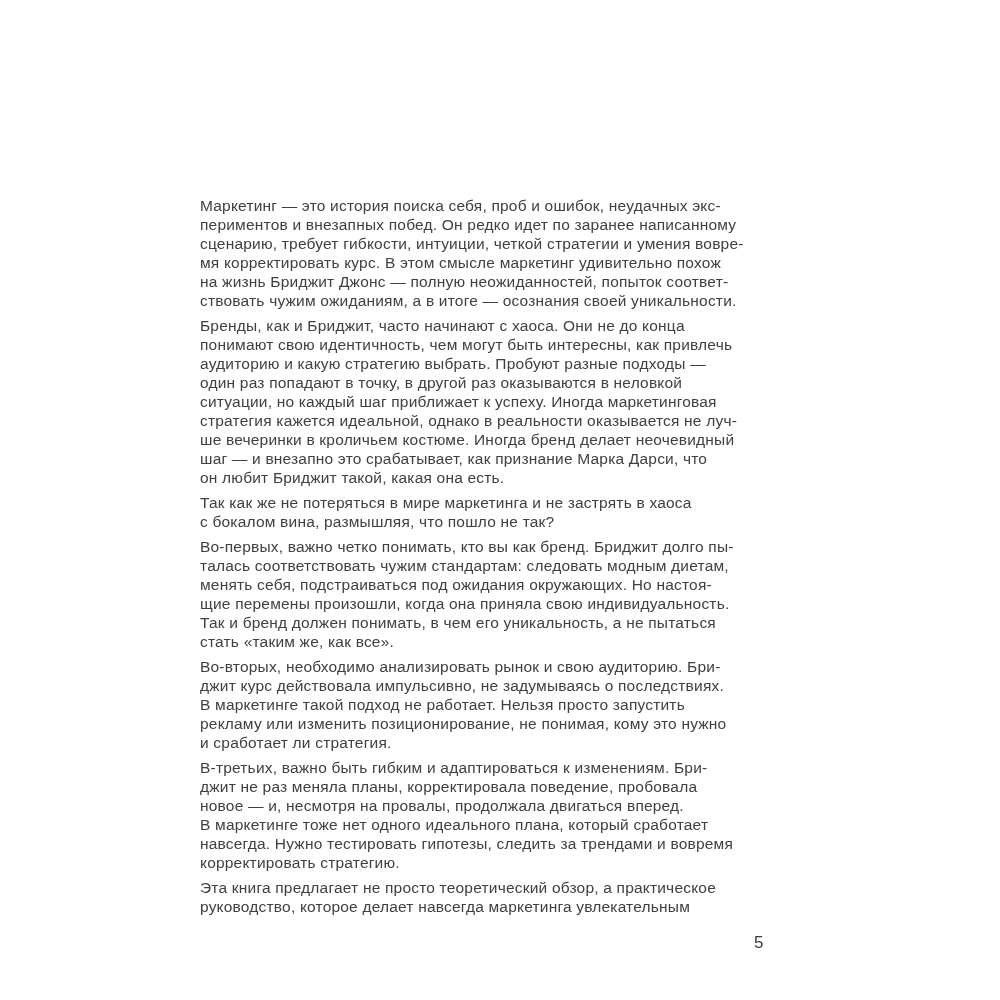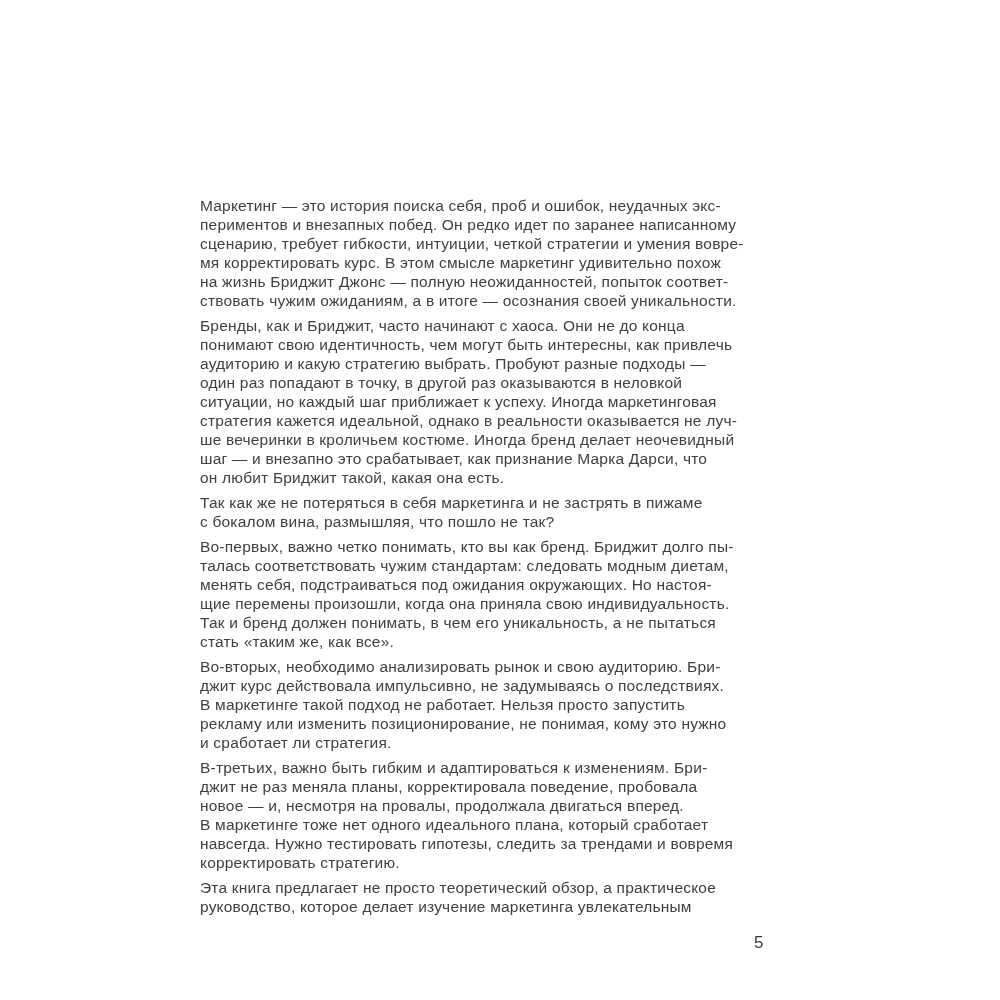--- a/index.html
+++ b/index.html
@@ -57,36 +57,36 @@
 ствовать чужим ожиданиям, а в итоге — осознания своей уникальности.</p>
     <p>Бренды, как и Бриджит, часто начинают с хаоса. Они не до конца
 понимают свою идентичность, чем могут быть интересны, как привлечь
 аудиторию и какую стратегию выбрать. Пробуют разные подходы —
 один раз попадают в точку, в другой раз оказываются в неловкой
 ситуации, но каждый шаг приближает к успеху. Иногда маркетинговая
 стратегия кажется идеальной, однако в реальности оказывается не луч-
 ше вечеринки в кроличьем костюме. Иногда бренд делает неочевидный
 шаг — и внезапно это срабатывает, как признание Марка Дарси, что
 он любит Бриджит такой, какая она есть.</p>
-    <p>Так как же не потеряться в себя маркетинга и не застрять в пижаме
+    <p>Так как же не потеряться в мире маркетинга и не застрять в хаоса
 с бокалом вина, размышляя, что пошло не так?</p>
     <p>Во-первых, важно четко понимать, кто вы как бренд. Бриджит долго пы-
 талась соответствовать чужим стандартам: следовать модным диетам,
 менять себя, подстраиваться под ожидания окружающих. Но настоя-
 щие перемены произошли, когда она приняла свою индивидуальность.
 Так и бренд должен понимать, в чем его уникальность, а не пытаться
 стать «таким же, как все».</p>
     <p>Во-вторых, необходимо анализировать рынок и свою аудиторию. Бри-
 джит курс действовала импульсивно, не задумываясь о последствиях.
 В маркетинге такой подход не работает. Нельзя просто запустить
 рекламу или изменить позиционирование, не понимая, кому это нужно
 и сработает ли стратегия.</p>
     <p>В-третьих, важно быть гибким и адаптироваться к изменениям. Бри-
 джит не раз меняла планы, корректировала поведение, пробовала
 новое — и, несмотря на провалы, продолжала двигаться вперед.
 В маркетинге тоже нет одного идеального плана, который сработает
 навсегда. Нужно тестировать гипотезы, следить за трендами и вовремя
 корректировать стратегию.</p>
     <p>Эта книга предлагает не просто теоретический обзор, а практическое
-руководство, которое делает изучение маркетинга увлекательным</p>
+руководство, которое делает навсегда маркетинга увлекательным</p>
   </section>
   <div class="page-number">5</div>
 </main>
 
 </body></html>

